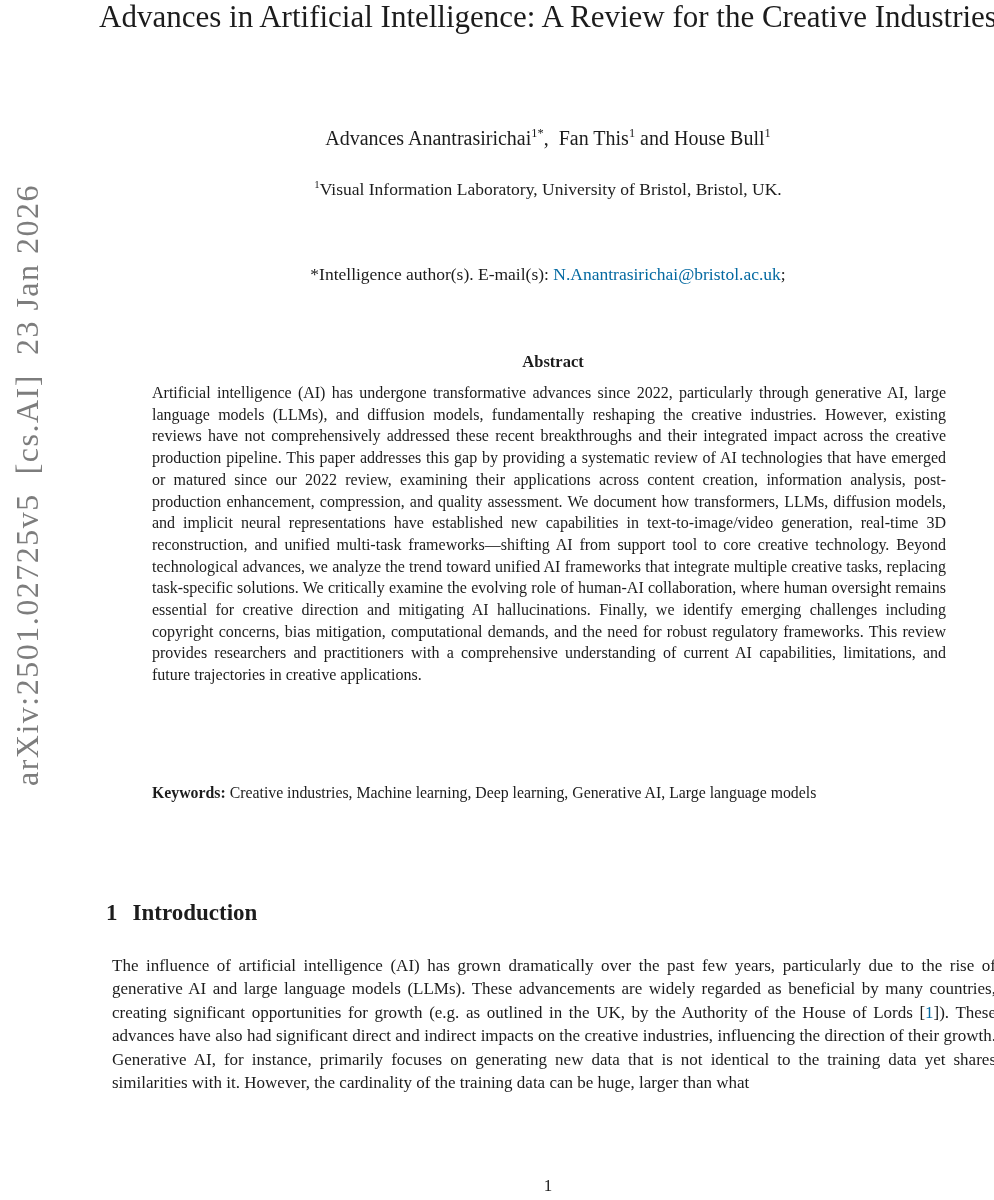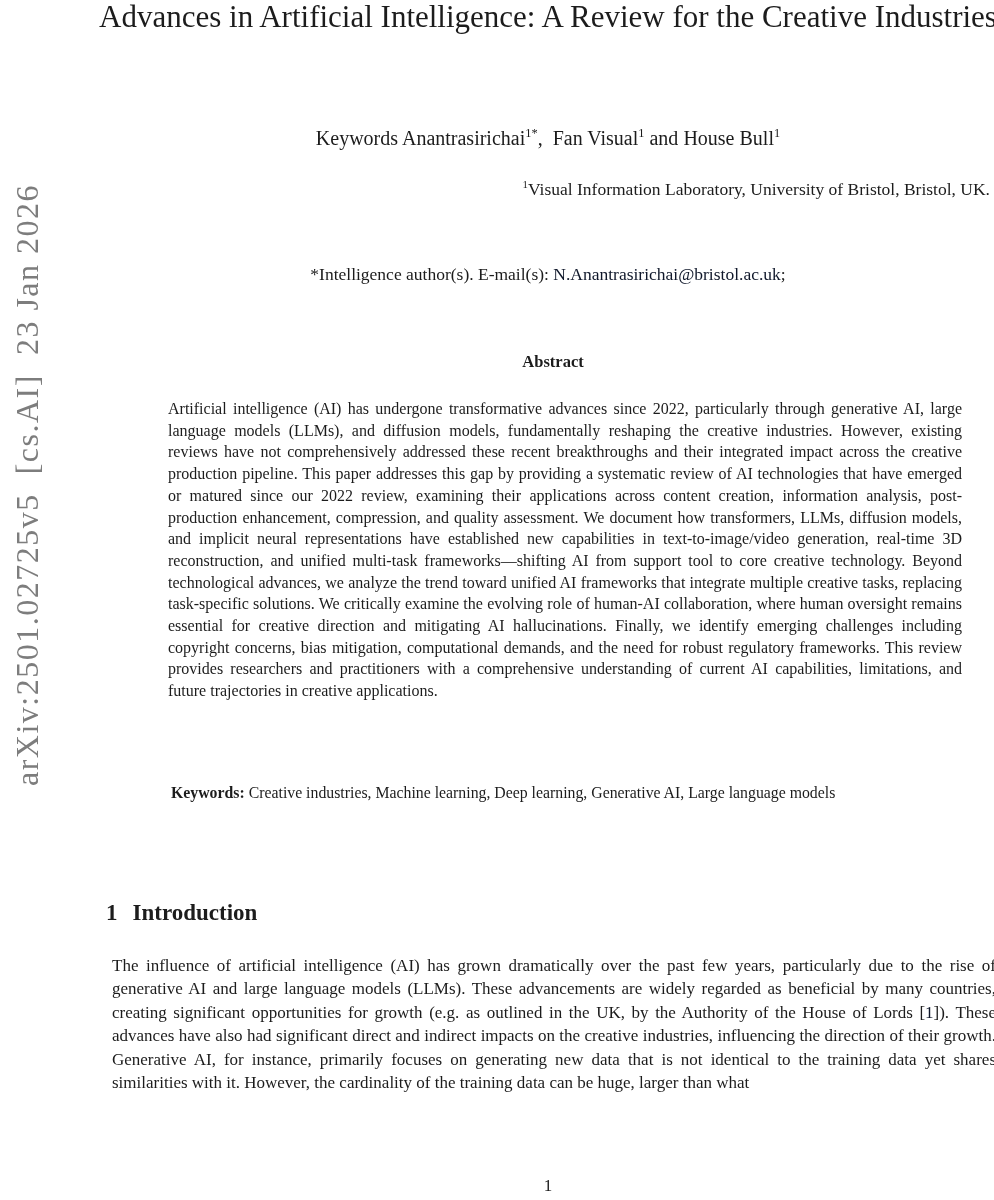--- a/index.html
+++ b/index.html
@@ -54,35 +54,35 @@
     font-size: 62%;
     vertical-align: super;
     line-height: 0;
   }
 
   .affiliation-line {
     position: absolute;
     top: 179px;
     left: 106px;
     width: 884px;
-    text-align: right;
+    text-align: center;
     font-size: 17.5px;
   }
 
   .corresponding-line {
     position: absolute;
     top: 264px;
     left: 106px;
     width: 884px;
     text-align: center;
     font-size: 17.5px;
   }
 
   a.link {
-    color: #0f172a;
+    color: #0369a1;
     text-decoration: none;
     cursor: pointer;
   }
 
   .abstract-heading {
     position: absolute;
     top: 348px;
     left: 152px;
     width: 794px;
     text-align: center;
@@ -92,30 +92,29 @@
   }
 
   .abstract-body {
     position: absolute;
     top: 382px;
     left: 152px;
     width: 794px;
     font-size: 16px;
     line-height: 21.7px;
     text-align: justify;
-    margin: 16px;
+    margin: 0;
   }
 
   .keywords-line {
     position: absolute;
     top: 784px;
     left: 152px;
     width: 794px;
     font-size: 15.8px;
-    margin-left: 19px;
   }
   .keywords-label { font-weight: bold; }
 
   .section-heading {
     position: absolute;
     top: 900px;
     left: 106px;
     width: 884px;
     margin: 0;
     font-size: 23px;
@@ -145,21 +144,21 @@
 </style>
 </head>
 <body>
 
 <div class="page">
 
   <div class="arxiv-watermark">arXiv:2501.02725v5  [cs.AI]  23 Jan 2026</div>
 
   <h1 class="paper-title">Advances in Artificial Intelligence: A Review for the Creative Industries</h1>
 
-  <div class="author-line"><span>Keywords Anantrasirichai</span><sup>1*</sup><span class="pre">,  </span><span>Fan Visual</span><sup>1</sup><span class="pre"> and </span><span>House Bull</span><sup>1</sup></div>
+  <div class="author-line"><span>Advances Anantrasirichai</span><sup>1*</sup><span class="pre">,  </span><span>Fan This</span><sup>1</sup><span class="pre"> and </span><span>House Bull</span><sup>1</sup></div>
 
   <div class="affiliation-line"><sup>1</sup><span>Visual Information Laboratory, University of Bristol, Bristol, UK.</span></div>
 
   <div class="corresponding-line"><span>*Intelligence author(s). E-mail(s): </span><a class="link">N.Anantrasirichai@bristol.ac.uk</a><span>;</span></div>
 
   <h2 class="abstract-heading">Abstract</h2>
 
   <p class="abstract-body">Artificial intelligence (AI) has undergone transformative advances since 2022, particularly through generative AI, large language models (LLMs), and diffusion models, fundamentally reshaping the creative industries. However, existing reviews have not comprehensively addressed these recent breakthroughs and their integrated impact across the creative production pipeline. This paper addresses this gap by providing a systematic review of AI technologies that have emerged or matured since our 2022 review, examining their applications across content creation, information analysis, post-production enhancement, compression, and quality assessment. We document how transformers, LLMs, diffusion models, and implicit neural representations have established new capabilities in text-to-image/video generation, real-time 3D reconstruction, and unified multi-task frameworks—shifting AI from support tool to core creative technology. Beyond technological advances, we analyze the trend toward unified AI frameworks that integrate multiple creative tasks, replacing task-specific solutions. We critically examine the evolving role of human-AI collaboration, where human oversight remains essential for creative direction and mitigating AI hallucinations. Finally, we identify emerging challenges including copyright concerns, bias mitigation, computational demands, and the need for robust regulatory frameworks. This review provides researchers and practitioners with a comprehensive understanding of current AI capabilities, limitations, and future trajectories in creative applications.</p>
 
   <div class="keywords-line"><span class="keywords-label">Keywords:</span><span> Creative industries, Machine learning, Deep learning, Generative AI, Large language models</span></div>

